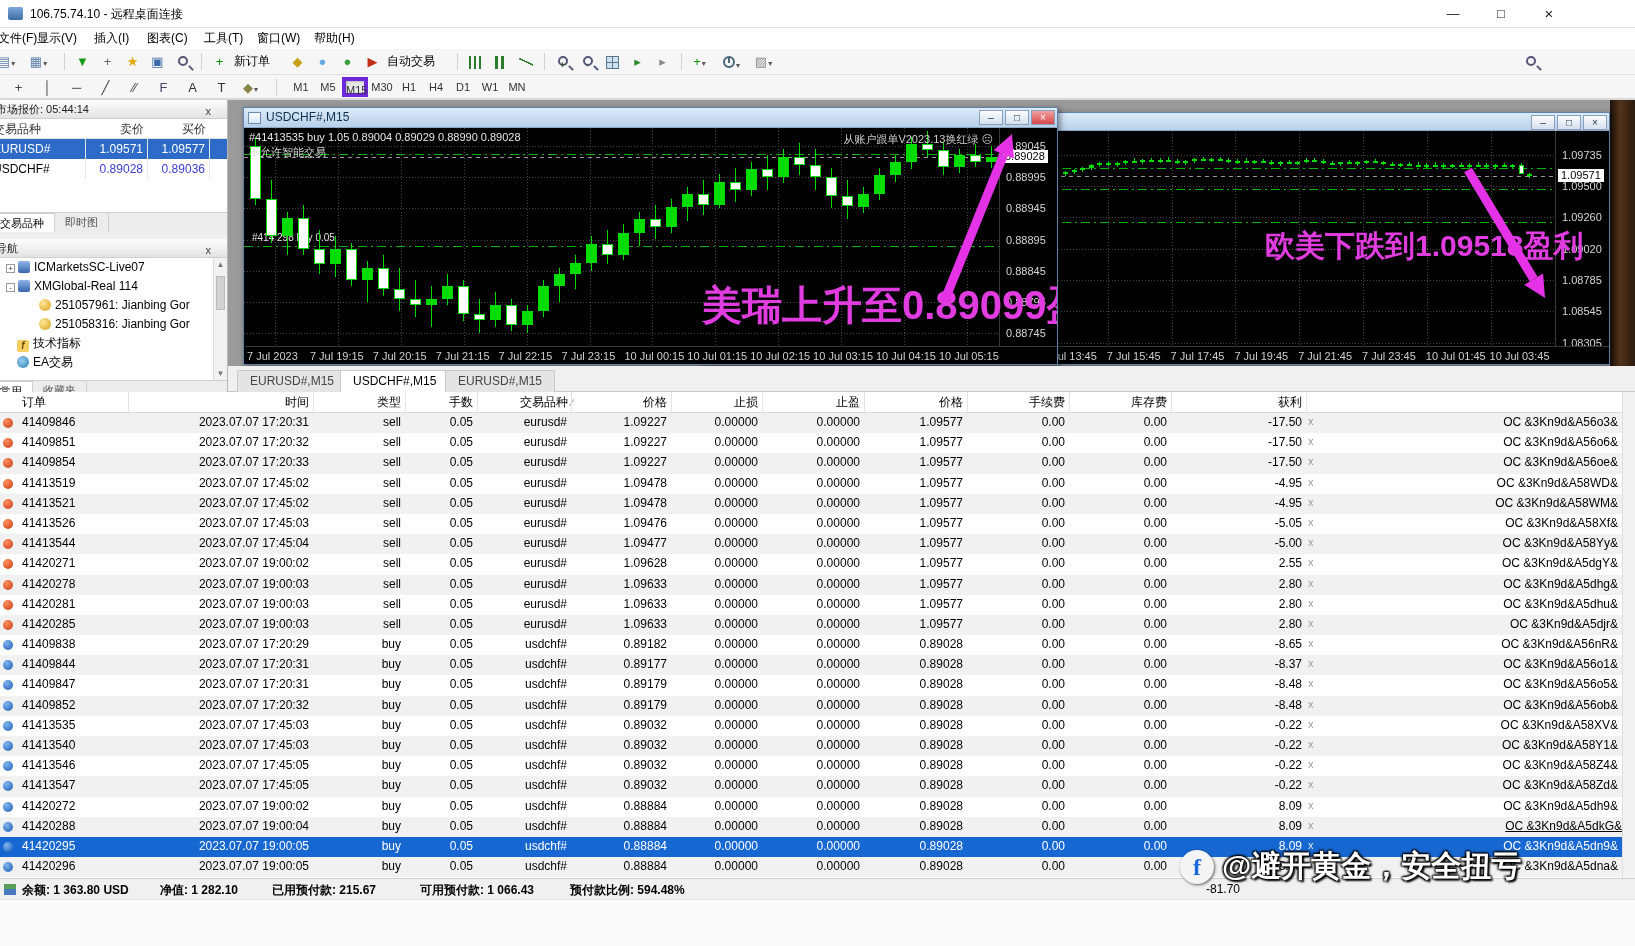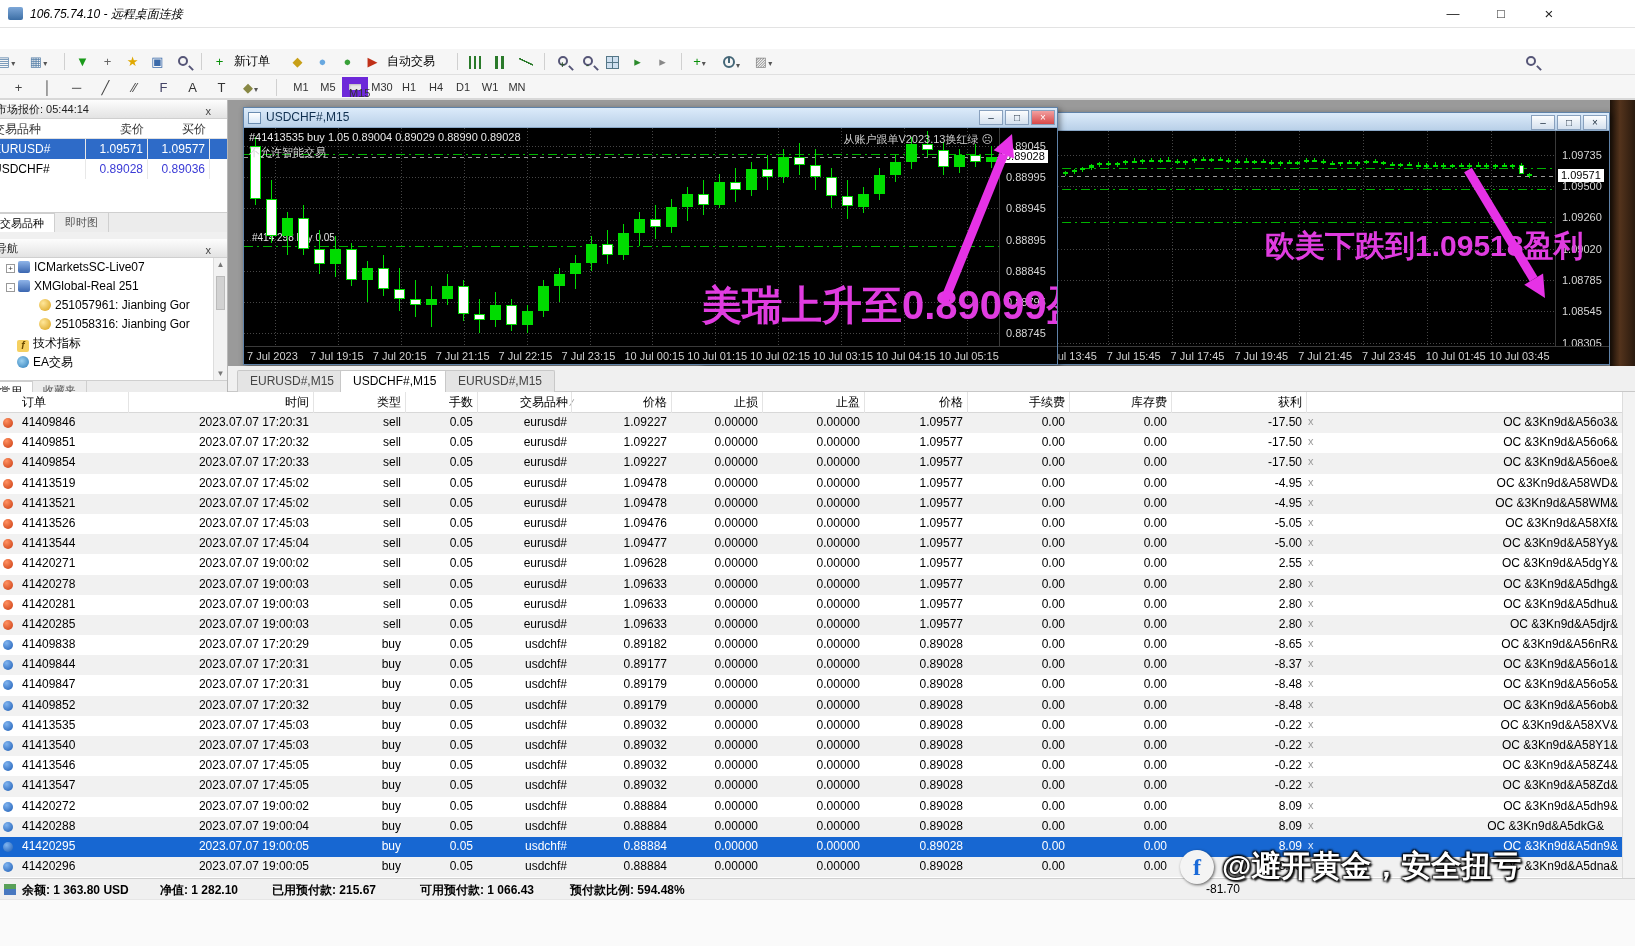--- a/index.html
+++ b/index.html
@@ -2,34 +2,34 @@
 <html><head>
 <meta charset="utf-8">
 <style>
   html,body{margin:0;padding:0;background:#fff;}
   *{box-sizing:border-box;font-family:"Liberation Sans","DejaVu Sans",sans-serif;}
   #screen{position:relative;width:1635px;height:946px;overflow:hidden;background:#fff;}
 
   
   #rdp-bar{position:absolute;left:0;top:0;width:1635px;height:28px;background:#ffffff;border-bottom:1px solid #e3e3e3;}
   #rdp-icon{position:absolute;left:8px;top:7px;width:15px;height:13px;background:linear-gradient(#7da7d8,#3c6ea5);border-radius:2px;}
-  #rdp-title{position:absolute;left:30px;top:6px;font-size:12px;color:#000;font-style:italic;}
+  #rdp-title{position:absolute;left:30px;top:6px;font-size:12px;color:#000;}
   .rdp-btn{position:absolute;top:0;width:46px;height:27px;text-align:center;line-height:27px;font-size:13px;color:#222;}
   
   #menubar{position:absolute;left:0;top:28px;width:1635px;height:21px;background:#fff;}
   .menu-item{position:absolute;top:0;height:21px;line-height:21px;font-size:12px;color:#000;padding:0 4px;}
   
   #toolbar1{position:absolute;left:0;top:49px;width:1635px;height:26px;background:#f6f6f6;border-bottom:1px solid #e0e0e0;}
   #toolbar2{position:absolute;left:0;top:75px;width:1635px;height:25px;background:#f6f6f6;border-bottom:2px solid #d8d8d8;}
   .tbtn{position:absolute;top:2px;height:21px;min-width:21px;text-align:center;line-height:20px;font-size:13px;border:1px solid transparent;border-radius:2px;color:#444;}
   .tsep{position:absolute;top:4px;width:1px;height:17px;background:#d0d0d0;}
   .tlabel{position:absolute;top:2px;height:21px;line-height:21px;font-size:12px;color:#000;}
   .dd{font-size:8px;color:#555;margin-left:1px;}
   .tf-btn{position:absolute;top:2px;width:26px;height:20px;line-height:18px;text-align:center;font-size:11px;color:#333;border:1px solid transparent;}
-  .tf-btn.active{background:#e8e8e8;border:7px solid #6d28d9;box-shadow:inset 1px 1px 2px #bbb;}
+  .tf-btn.active{background:#e8e8e8;border:4px solid #6d28d9;box-shadow:inset 1px 1px 2px #bbb;}
   .mag{position:relative;display:inline-block;width:10px;height:10px;border:2px solid #557;border-radius:50%;margin-top:4px;}
   .mag:after{content:"";position:absolute;left:8px;top:9px;width:6px;height:2px;background:#557;transform:rotate(45deg);}
   .mag .mg{position:absolute;left:0px;top:-3px;width:6px;font-size:9px;font-weight:bold;color:#353;}
   .icon-bars{display:inline-block;width:13px;height:13px;margin-top:4px;background:repeating-linear-gradient(90deg,#2a7a2a 0 2px,transparent 2px 5px);}
   .icon-cdl{display:inline-block;width:13px;height:13px;margin-top:4px;background:repeating-linear-gradient(90deg,transparent 0 1px,#2a7a2a 1px 4px,transparent 4px 6px);}
   .icon-lin{display:inline-block;width:14px;height:12px;margin-top:4px;background:linear-gradient(25deg,transparent 46%,#2a7a2a 48%,#2a7a2a 55%,transparent 57%);}
   .icon-tile{display:inline-block;width:13px;height:13px;margin-top:4px;border:1px solid #578;background:
      linear-gradient(#578,#578) 0 5px/13px 1px no-repeat, linear-gradient(#578,#578) 5px 0/1px 13px no-repeat, #cfe0f0;}
   .icon-clock{display:inline-block;width:12px;height:12px;margin-top:4px;border:2px solid #467;border-radius:50%;position:relative;}
   .icon-clock:after{content:"";position:absolute;left:3px;top:0px;width:2px;height:5px;background:#467;}
@@ -122,20 +122,29 @@
 <div id="screen">
 
   <div id="rdp-bar">
     <div id="rdp-icon"></div>
     <div id="rdp-title">106.75.74.10 - 远程桌面连接</div>
     <div class="rdp-btn" style="left:1430px">—</div>
     <div class="rdp-btn" style="left:1478px">□</div>
     <div class="rdp-btn" style="left:1526px;font-size:15px">×</div>
   </div>
 
+  <div id="menubar">
+      <div class="menu-item" style="left: -6px;">文件(F)</div>
+      <div class="menu-item" style="left: 33px;">显示(V)</div>
+      <div class="menu-item" style="left: 90px;">插入(I)</div>
+      <div class="menu-item" style="left: 143px;">图表(C)</div>
+      <div class="menu-item" style="left: 200px;">工具(T)</div>
+      <div class="menu-item" style="left: 253px;">窗口(W)</div>
+      <div class="menu-item" style="left: 310px;">帮助(H)</div>
+    </div>
 
   <div id="toolbar1">
       <div class="tbtn" style="left: -4px;"><span style="color: rgb(90, 130, 170);">▤</span><span class="dd">▾</span></div>
       <div class="tbtn" style="left: 28px;"><span style="color: rgb(90, 130, 170);">▦</span><span class="dd">▾</span></div>
       <div class="tsep" style="left: 64px;"></div>
       <div class="tbtn" style="left: 72px;"><span style="color: rgb(26, 154, 26);">▼</span></div>
       <div class="tbtn" style="left: 97px;"><span style="color: rgb(102, 102, 102);">+</span></div>
       <div class="tbtn" style="left: 122px;"><span style="color: rgb(224, 168, 0);">★</span></div>
       <div class="tbtn" style="left: 147px;"><span style="color: rgb(58, 106, 170);">▣</span></div>
       <div class="tbtn" style="left: 172px;"><span class="mag"></span></div>
@@ -215,21 +224,21 @@
       </div>
     </div>
     <div style="height:7px;background:#f0f0f0"></div>
     <div class="panel-title" style="margin-left:-10px;padding-left:6px;">
       <span>导航</span>
       <span class="panel-x" style="right:16px">x</span>
     </div>
     <div id="nav-tree">
       <div id="nav-rows" style="margin-left:-10px">
           <div class="tree-row" style="padding-left: 14px;"><span class="expander">+</span><span class="tree-ico ico-server"></span><span>ICMarketsSC-Live07</span></div>
-          <div class="tree-row" style="padding-left: 14px;"><span class="expander">-</span><span class="tree-ico ico-server"></span><span>XMGlobal-Real 251</span></div>
+          <div class="tree-row" style="padding-left: 14px;"><span class="expander">-</span><span class="tree-ico ico-server"></span><span>XMGlobal-Real 114</span></div>
           <div class="tree-row" style="padding-left: 36px;"><span style="display: inline-block; width: 13px;"></span><span class="tree-ico ico-account"></span><span>251057961: Jianbing Gor</span></div>
           <div class="tree-row" style="padding-left: 36px;"><span style="display: inline-block; width: 13px;"></span><span class="tree-ico ico-account"></span><span>251058316: Jianbing Gor</span></div>
           <div class="tree-row" style="padding-left: 14px;"><span style="display: inline-block; width: 13px;"></span><span class="tree-ico ico-f">f</span><span>技术指标</span></div>
           <div class="tree-row" style="padding-left: 14px;"><span style="display: inline-block; width: 13px;"></span><span class="tree-ico ico-ea"></span><span>EA交易</span></div>
         </div>
       <div class="nav-scroll">
         <div style="margin-top:2px">▲</div>
         <div style="position:absolute;bottom:2px;left:0;right:0">▼</div>
         <div style="position:absolute;top:18px;left:2px;width:9px;height:34px;background:#d2d2d2;border:1px solid #bbb"></div>
       </div>
@@ -958,21 +967,21 @@
           <div class="tcell" style="right: 1234px;">buy</div>
           <div class="tcell" style="right: 1162px;">0.05</div>
           <div class="tcell" style="right: 1068px;">usdchf#</div>
           <div class="tcell" style="right: 968px;">0.88884</div>
           <div class="tcell" style="right: 877px;">0.00000</div>
           <div class="tcell" style="right: 775px;">0.00000</div>
           <div class="tcell" style="right: 672px;">0.89028</div>
           <div class="tcell" style="right: 570px;">0.00</div>
           <div class="tcell" style="right: 468px;">0.00</div>
           <div class="tcell" style="right: 333px;">8.09</div>
-          <div class="tcell" style="right: 31px;">OC &amp;3Kn9d&amp;A5dkG&amp;</div>
+          <div class="tcell" style="right: 13px; text-decoration: underline;">OC &amp;3Kn9d&amp;A5dkG&amp;</div>
           <div class="xbtn" style="left: 1308px;">x</div>
         </div>
         <div class="trow sel">
           <div class="ord-ico buy"></div>
           <div class="tcell" style="left: 22px;">41420295</div>
           <div class="tcell" style="right: 1326px;">2023.07.07 19:00:05</div>
           <div class="tcell" style="right: 1234px;">buy</div>
           <div class="tcell" style="right: 1162px;">0.05</div>
           <div class="tcell" style="right: 1068px;">usdchf#</div>
           <div class="tcell" style="right: 968px;">0.88884</div>

